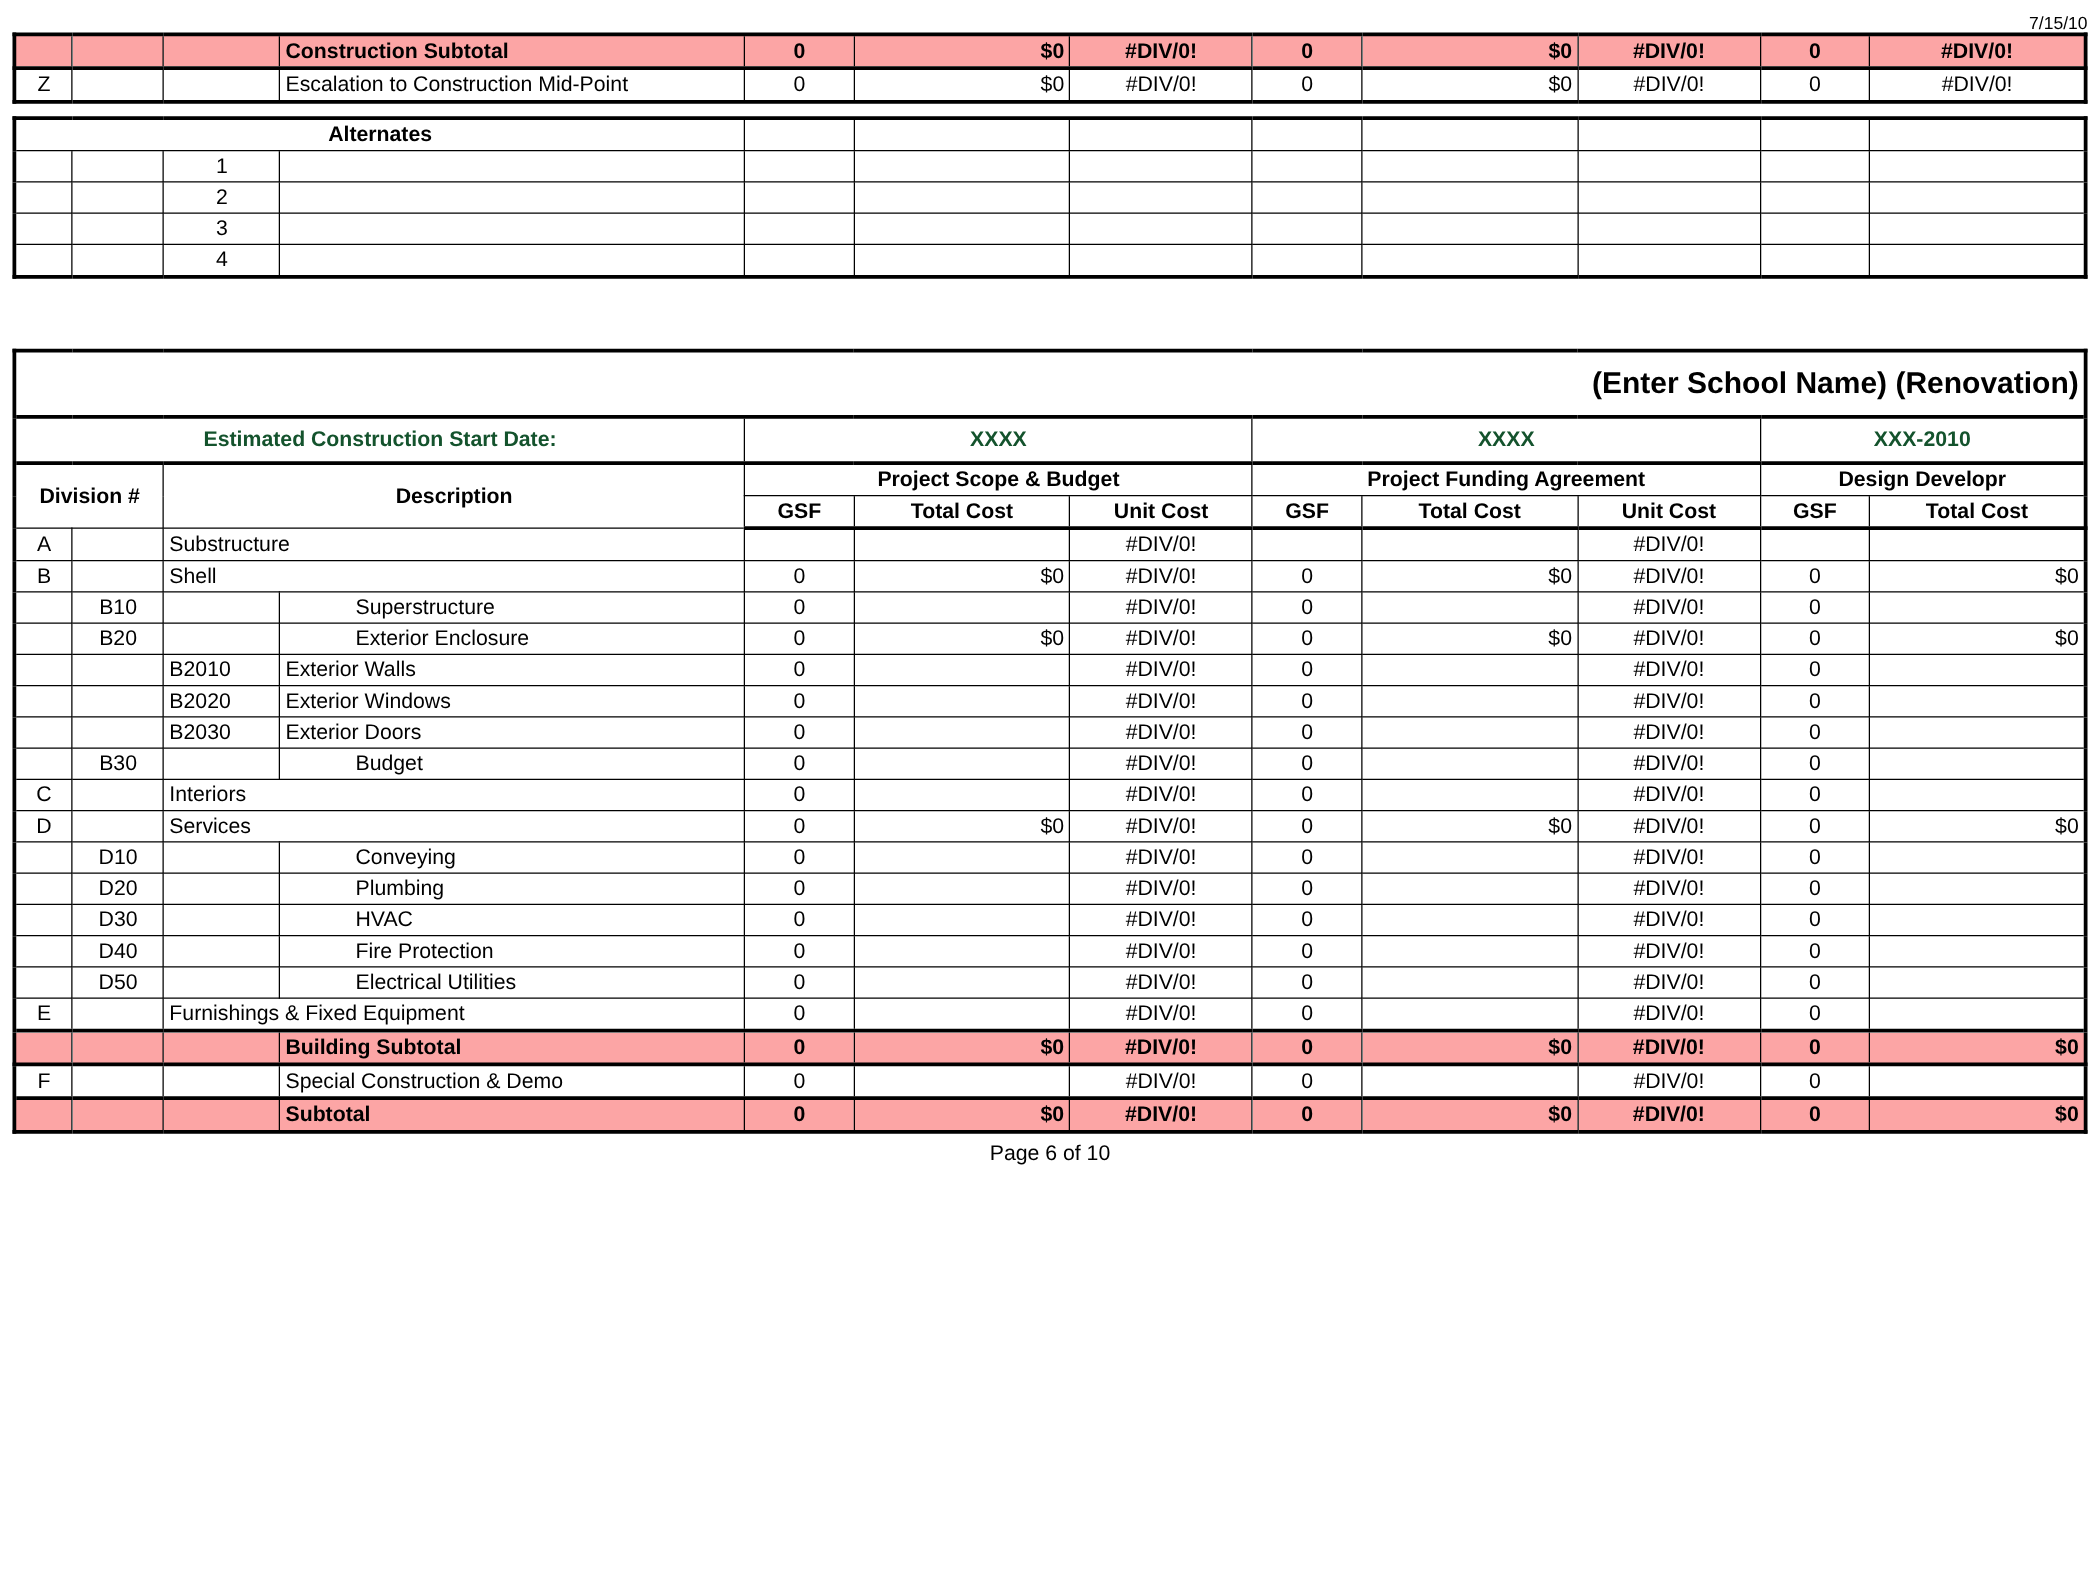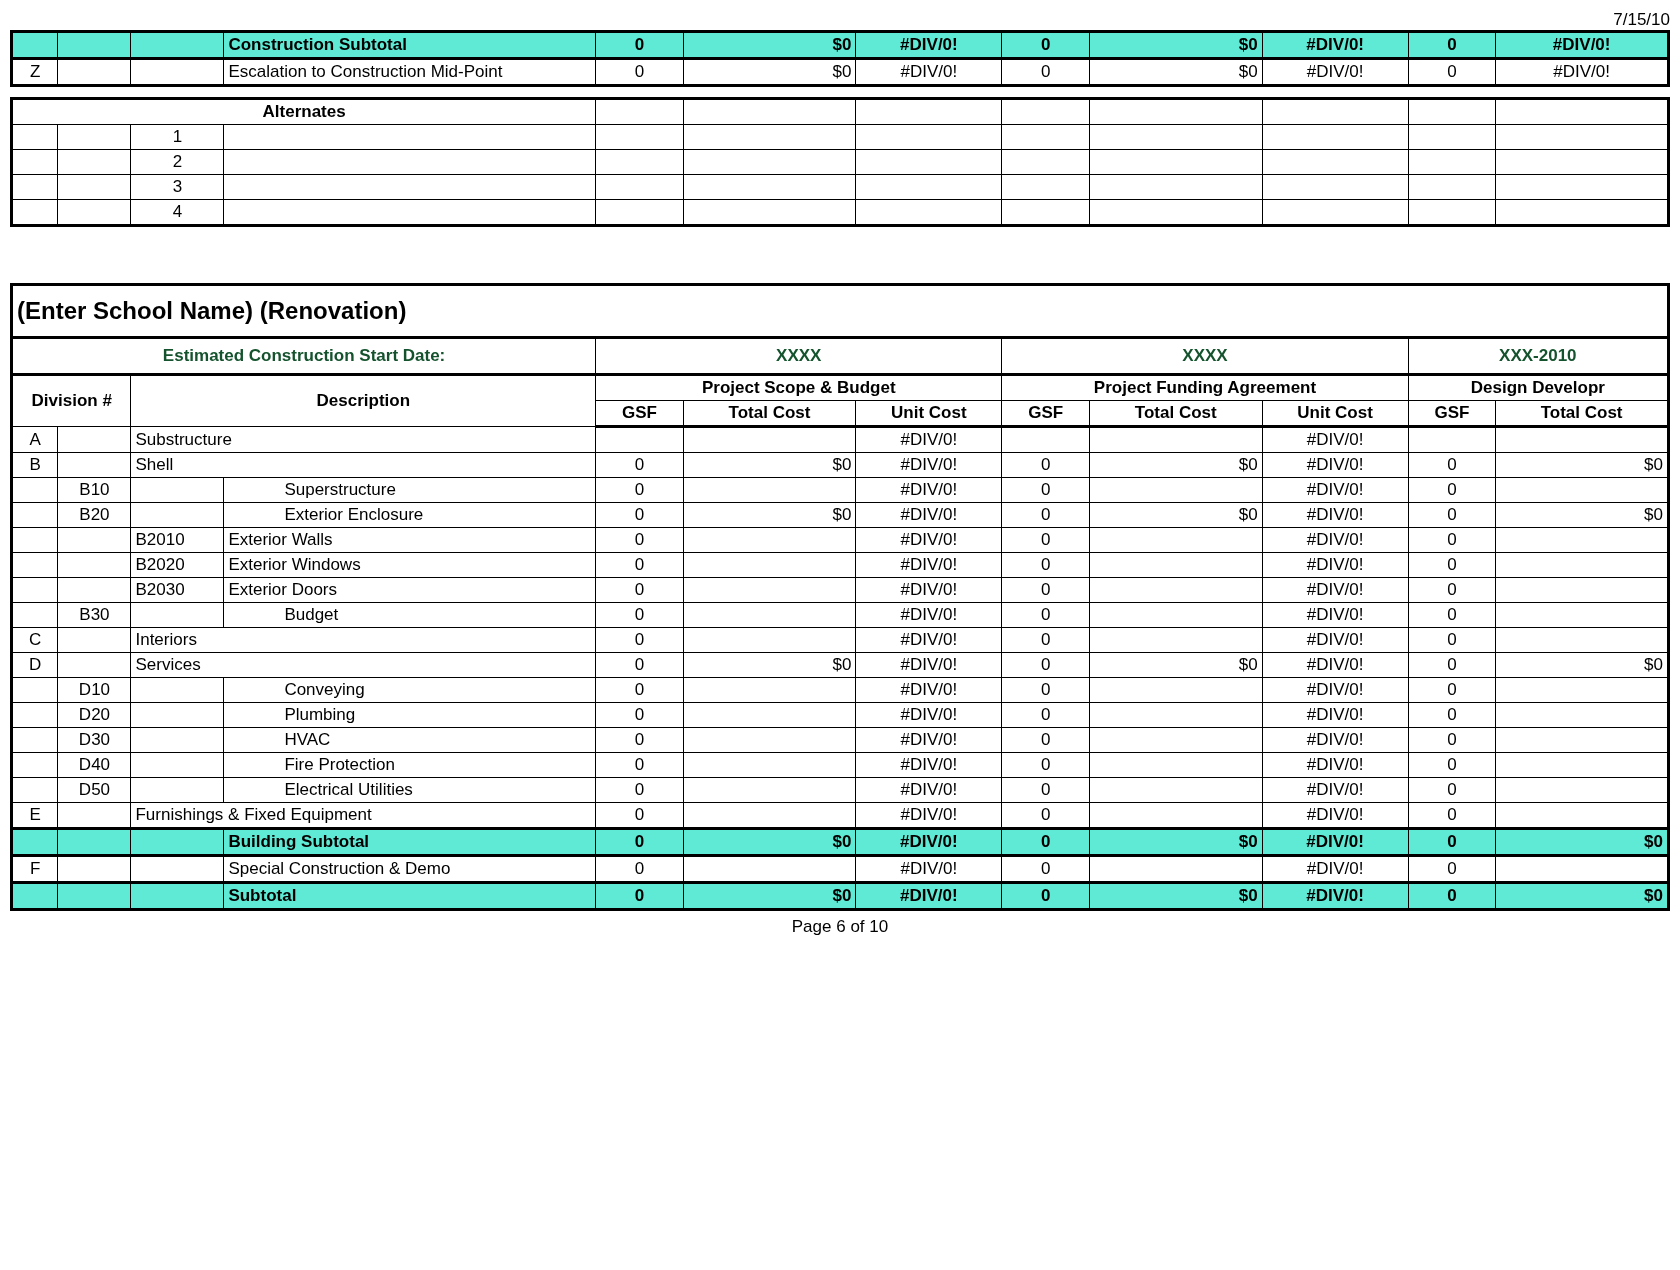--- a/index.html
+++ b/index.html
@@ -19,29 +19,29 @@
     border: 1px solid #000;
     padding: 1px 4px;
     height: 22px;
     overflow: hidden;
     white-space: nowrap;
   }
   .thick-top { border-top: 3px solid #000; }
   .thick-bottom { border-bottom: 3px solid #000; }
   .thick-left { border-left: 3px solid #000; }
   .thick-right { border-right: 3px solid #000; }
-  .yellow { background: #5eead4; }
+  .yellow { background: #fca5a5; }
   .bold { font-weight: bold; }
   .center { text-align: center; }
   .right { text-align: right; }
   .left { text-align: left; }
   .noborder { border: none; }
-  .date-row { text-align: right; border: none; font-size: 17px; padding-right: 0; }
+  .date-row { text-align: right; border: none; font-size: 14px; padding-right: 0; }
   .hdr-blue { color: #14532d; font-weight: bold; }
-  .big-title { font-size: 24px; font-weight: bold; text-align: left; }
+  .big-title { font-size: 24px; font-weight: bold; text-align: right; }
   .section-gap { height: 28px; }
   .page-footer { text-align: center; font-size: 17px; margin-top: 6px; }
   col.c-a { width: 35px; }
   col.c-b { width: 55px; }
   col.c-c { width: 70px; }
   col.c-d { width: 280px; }
   col.c-gsf { width: 66px; }
   col.c-tc { width: 130px; }
   col.c-uc { width: 110px; }
   col.c-gsf2 { width: 66px; }

